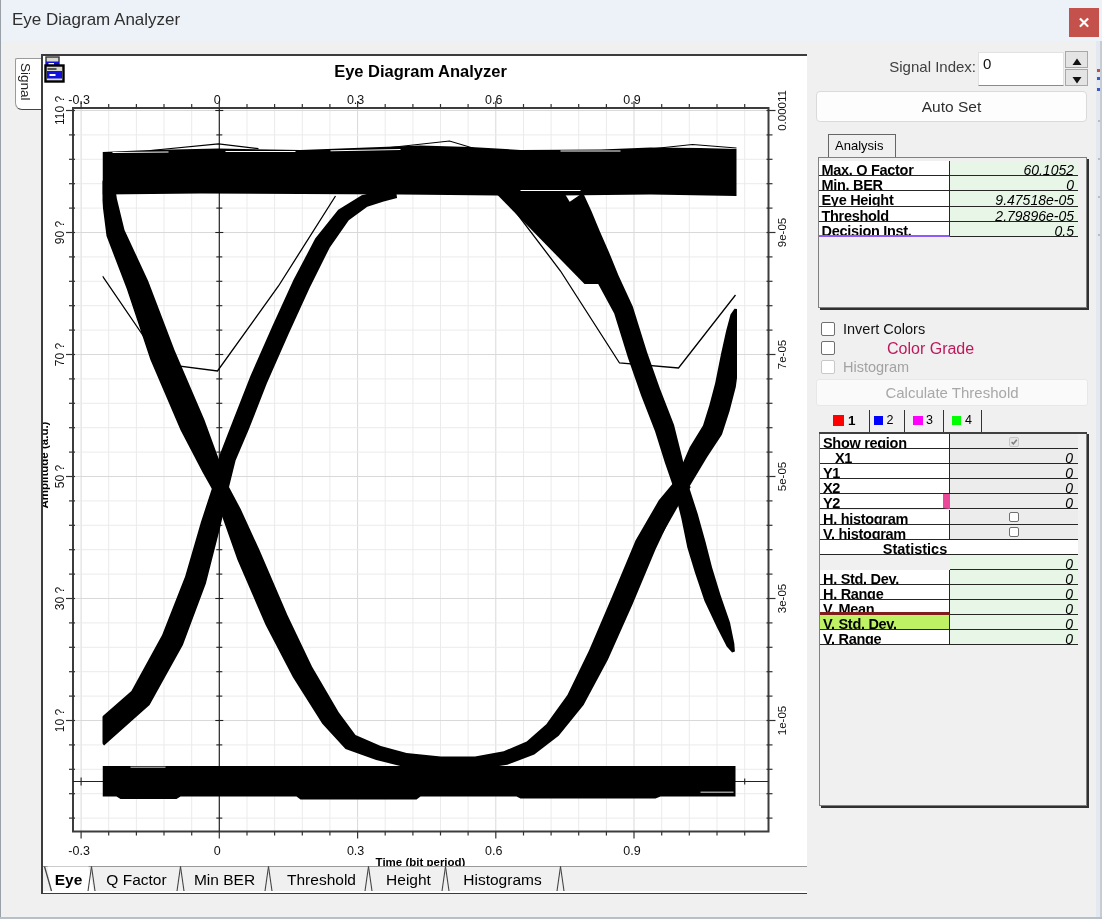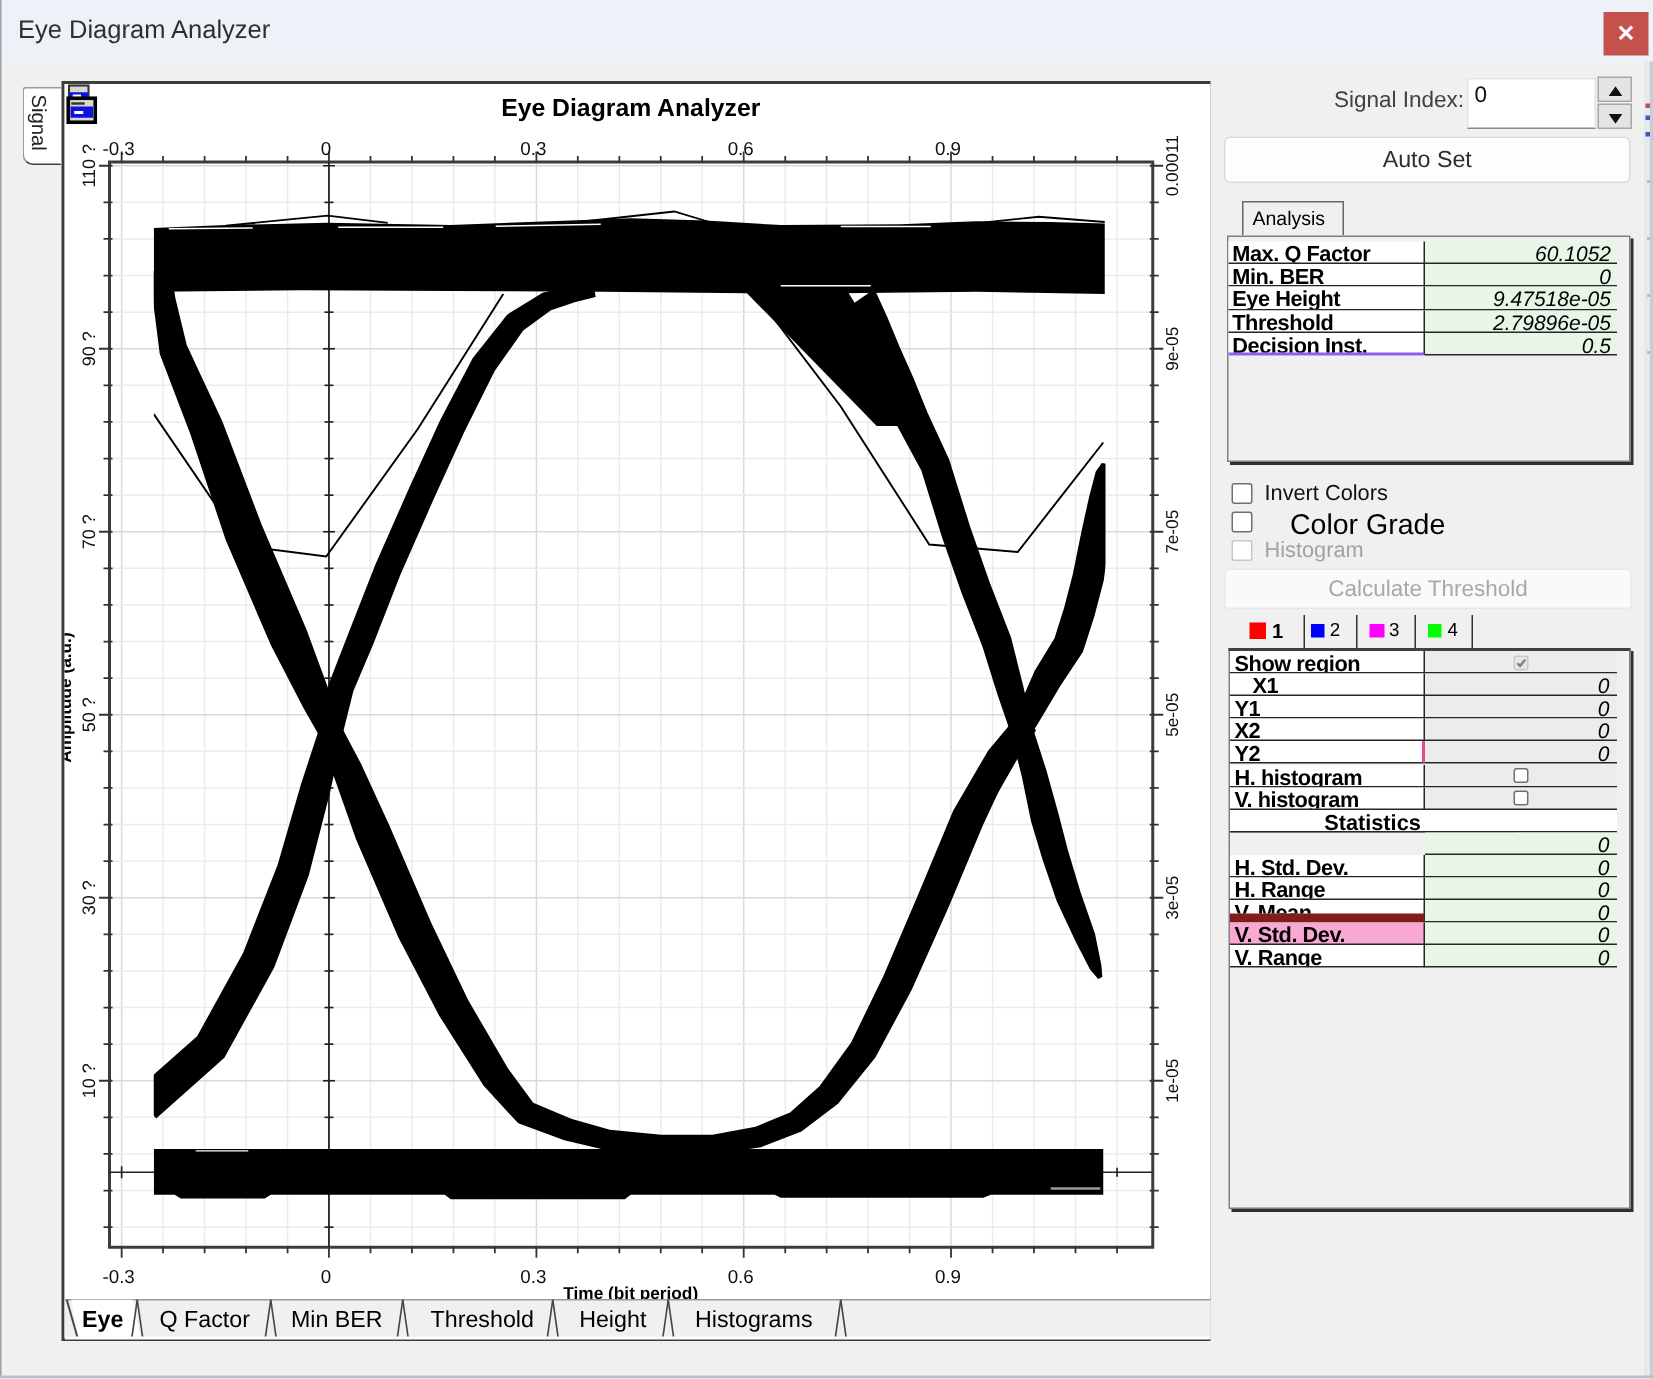--- a/index.html
+++ b/index.html
@@ -357,21 +357,21 @@
 <div style="position:absolute;left:818.5px;top:191.3px;width:131.5px;height:15.4px;background:#fff;border-bottom:1px solid #262626;border-right:1px solid #262626;box-sizing:border-box;overflow:hidden"><span style="font-weight:bold;font-size:14.5px;line-height:14.5px;padding-left:3px;letter-spacing:-0.3px">Eye Height</span></div>
 <div style="position:absolute;left:950px;top:191.3px;width:128px;height:15.4px;background:#e7f6e7;border-bottom:1px solid #262626;box-sizing:border-box;overflow:hidden;text-align:right"><span style="font-style:italic;font-size:14px;line-height:13.5px;padding-right:4px">9.47518e-05</span></div>
 <div style="position:absolute;left:818.5px;top:206.7px;width:131.5px;height:15.4px;background:#fff;border-bottom:1px solid #262626;border-right:1px solid #262626;box-sizing:border-box;overflow:hidden"><span style="font-weight:bold;font-size:14.5px;line-height:14.5px;padding-left:3px;letter-spacing:-0.3px">Threshold</span></div>
 <div style="position:absolute;left:950px;top:206.7px;width:128px;height:15.4px;background:#e7f6e7;border-bottom:1px solid #262626;box-sizing:border-box;overflow:hidden;text-align:right"><span style="font-style:italic;font-size:14px;line-height:13.5px;padding-right:4px">2.79896e-05</span></div>
 <div style="position:absolute;left:818.5px;top:222.1px;width:131.5px;height:15.4px;background:#fff;border-bottom:2px solid #8b5cf6;border-right:1px solid #262626;box-sizing:border-box;overflow:hidden"><span style="font-weight:bold;font-size:14.5px;line-height:14.5px;padding-left:3px;letter-spacing:-0.3px">Decision Inst.</span></div>
 <div style="position:absolute;left:950px;top:222.1px;width:128px;height:15.4px;background:#e7f6e7;border-bottom:1px solid #262626;box-sizing:border-box;overflow:hidden;text-align:right"><span style="font-style:italic;font-size:14px;line-height:13.5px;padding-right:4px">0.5</span></div>
 
 <div style="position:absolute;left:820.5px;top:322px;width:14px;height:14px;background:#fff;border:1px solid #707070;border-radius:2px;box-sizing:border-box"></div>
 <div class="abs" style="left:843px;top:321px;font-size:14.5px;color:#111">Invert Colors</div>
 <div style="position:absolute;left:820.5px;top:340.5px;width:14px;height:14px;background:#fff;border:1px solid #707070;border-radius:2px;box-sizing:border-box"></div>
-<div class="abs" style="left:860px;top:340px;font-size:19px;color:#000000">Color Grade</div>
+<div class="abs" style="left:887px;top:340px;font-size:16px;color:#be185d">Color Grade</div>
 <div style="position:absolute;left:820.5px;top:359.5px;width:14px;height:14px;background:#fff;border:1px solid #c8c8c8;border-radius:2px;box-sizing:border-box"></div>
 <div class="abs" style="left:843px;top:359px;font-size:14.5px;color:#a2a2a2">Histogram</div>
 <div class="abs" style="left:816px;top:378.5px;width:272px;height:27px;background:#fafafa;border:1px solid #e8e8e8;border-radius:3px;box-sizing:border-box;text-align:center;font-size:15px;color:#a8a8a8;line-height:26px">Calculate Threshold</div>
 
 <div style="position:absolute;left:832.5px;top:414.5px;width:11px;height:11px;background:#ff0000"></div>
 <div style="position:absolute;left:848px;top:413px;font-weight:bold;font-size:13.5px">1</div>
 <div style="position:absolute;left:868.8px;top:410px;width:1.3px;height:23px;background:#333"></div>
 <div style="position:absolute;left:873.5px;top:415.9px;width:9.5px;height:9.5px;background:#0000ff"></div>
 <div style="position:absolute;left:886.5px;top:413px;font-weight:normal;font-size:12.5px">2</div>
 <div style="position:absolute;left:904px;top:410px;width:1.3px;height:23px;background:#333"></div>
@@ -390,33 +390,33 @@
     <svg width="8" height="8" viewBox="0 0 10 10" style="display:block">
       <path d="M2,5.2 L4.2,7.4 L8.5,2.2" stroke="#7f7f7f" stroke-width="2" fill="none"></path>
     </svg>
   </div>
 <div style="position:absolute;left:820px;top:449.1px;width:130px;height:15.1px;background:#fff;border-bottom:1px solid #262626;border-right:1px solid #262626;box-sizing:border-box;overflow:hidden"><span style="font-weight:bold;font-size:14.5px;line-height:14px;padding-left:15px;letter-spacing:-0.3px">X1</span></div>
 <div style="position:absolute;left:950px;top:449.1px;width:128px;height:15.1px;background:#ececec;border-bottom:1px solid #262626;box-sizing:border-box;text-align:right;overflow:hidden"><span style="font-style:italic;font-size:14px;line-height:13.5px;padding-right:5px">0</span></div>
 <div style="position:absolute;left:820px;top:464.2px;width:130px;height:15.1px;background:#fff;border-bottom:1px solid #262626;border-right:1px solid #262626;box-sizing:border-box;overflow:hidden"><span style="font-weight:bold;font-size:14.5px;line-height:14px;padding-left:3px;letter-spacing:-0.3px">Y1</span></div>
 <div style="position:absolute;left:950px;top:464.2px;width:128px;height:15.1px;background:#ececec;border-bottom:1px solid #262626;box-sizing:border-box;text-align:right;overflow:hidden"><span style="font-style:italic;font-size:14px;line-height:13.5px;padding-right:5px">0</span></div>
 <div style="position:absolute;left:820px;top:479.3px;width:130px;height:15.1px;background:#fff;border-bottom:1px solid #262626;border-right:1px solid #262626;box-sizing:border-box;overflow:hidden"><span style="font-weight:bold;font-size:14.5px;line-height:14px;padding-left:3px;letter-spacing:-0.3px">X2</span></div>
 <div style="position:absolute;left:950px;top:479.3px;width:128px;height:15.1px;background:#ececec;border-bottom:1px solid #262626;box-sizing:border-box;text-align:right;overflow:hidden"><span style="font-style:italic;font-size:14px;line-height:13.5px;padding-right:5px">0</span></div>
-<div style="position:absolute;left:820px;top:494.4px;width:130px;height:15.1px;background:#fff;border-bottom:1px solid #262626;border-right:2px solid #ec4899;box-sizing:border-box;overflow:hidden"><span style="font-weight:bold;font-size:14.5px;line-height:14px;padding-left:3px;letter-spacing:-0.3px">Y2</span></div>
+<div style="position:absolute;left:820px;top:494.4px;width:130px;height:15.1px;background:#fff;border-bottom:1px solid #262626;border-right:7px solid #ec4899;box-sizing:border-box;overflow:hidden"><span style="font-weight:bold;font-size:14.5px;line-height:14px;padding-left:3px;letter-spacing:-0.3px">Y2</span></div>
 <div style="position:absolute;left:950px;top:494.4px;width:128px;height:15.1px;background:#ececec;border-bottom:1px solid #262626;box-sizing:border-box;text-align:right;overflow:hidden"><span style="font-style:italic;font-size:14px;line-height:13.5px;padding-right:5px">0</span></div>
 <div style="position:absolute;left:820px;top:509.5px;width:130px;height:15.1px;background:#fff;border-bottom:1px solid #262626;border-right:1px solid #262626;box-sizing:border-box;overflow:hidden"><span style="font-weight:bold;font-size:14.5px;line-height:14px;padding-left:3px;letter-spacing:-0.3px">H. histogram</span></div>
 <div style="position:absolute;left:950px;top:509.5px;width:128px;height:15.1px;background:#ececec;border-bottom:1px solid #262626;box-sizing:border-box"></div>
 <div style="position:absolute;left:1009px;top:512.0000000000001px;width:10px;height:10px;background:#fff;border:1px solid #707070;border-radius:2px;box-sizing:border-box"></div>
 <div style="position:absolute;left:820px;top:524.6px;width:130px;height:15.1px;background:#fff;border-bottom:1px solid #262626;border-right:1px solid #262626;box-sizing:border-box;overflow:hidden"><span style="font-weight:bold;font-size:14.5px;line-height:14px;padding-left:3px;letter-spacing:-0.3px">V. histogram</span></div>
 <div style="position:absolute;left:950px;top:524.6px;width:128px;height:15.1px;background:#ececec;border-bottom:1px solid #262626;box-sizing:border-box"></div>
 <div style="position:absolute;left:1009px;top:527.1000000000001px;width:10px;height:10px;background:#fff;border:1px solid #707070;border-radius:2px;box-sizing:border-box"></div>
 <div style="position:absolute;left:820px;top:539.7px;width:258px;height:15.1px;background:#fff;border-bottom:1px solid #262626;box-sizing:border-box"></div>
 <div style="position:absolute;left:820px;top:539.7px;width:190px;height:15.1px;background:#fff;border-bottom:1px solid #262626;box-sizing:border-box;text-align:center;overflow:hidden"><span style="font-weight:bold;font-size:14.5px;line-height:14px">Statistics</span></div>
 <div style="position:absolute;left:820px;top:580px;width:130px;height:15.1px;background:#fff;border-bottom:1px solid #262626;border-right:2px solid #ec4899;box-sizing:border-box;overflow:hidden"><span style="font-weight:bold;font-size:14.5px;line-height:14px;padding-left:3px;letter-spacing:-0.3px">H. Mean</span></div>
 <div style="position:absolute;left:950px;top:554.8px;width:128px;height:15.1px;background:#e7f6e7;border-bottom:1px solid #262626;box-sizing:border-box;text-align:right;overflow:hidden"><span style="font-style:italic;font-size:14px;line-height:13.5px;padding-right:5px">0</span></div>
 <div style="position:absolute;left:820px;top:569.9px;width:130px;height:15.1px;background:#fff;border-bottom:1px solid #262626;border-right:1px solid #262626;box-sizing:border-box;overflow:hidden"><span style="font-weight:bold;font-size:14.5px;line-height:14px;padding-left:3px;letter-spacing:-0.3px">H. Std. Dev.</span></div>
 <div style="position:absolute;left:950px;top:569.9px;width:128px;height:15.1px;background:#e7f6e7;border-bottom:1px solid #262626;box-sizing:border-box;text-align:right;overflow:hidden"><span style="font-style:italic;font-size:14px;line-height:13.5px;padding-right:5px">0</span></div>
 <div style="position:absolute;left:820px;top:585.0px;width:130px;height:15.1px;background:#fff;border-bottom:1px solid #262626;border-right:1px solid #262626;box-sizing:border-box;overflow:hidden"><span style="font-weight:bold;font-size:14.5px;line-height:14px;padding-left:3px;letter-spacing:-0.3px">H. Range</span></div>
 <div style="position:absolute;left:950px;top:585.0px;width:128px;height:15.1px;background:#e7f6e7;border-bottom:1px solid #262626;box-sizing:border-box;text-align:right;overflow:hidden"><span style="font-style:italic;font-size:14px;line-height:13.5px;padding-right:5px">0</span></div>
-<div style="position:absolute;left:820px;top:600.1px;width:130px;height:15.1px;background:#fff;border-bottom:6px solid #7f1d1d;border-right:1px solid #262626;box-sizing:border-box;overflow:hidden"><span style="font-weight:bold;font-size:14.5px;line-height:14px;padding-left:3px;letter-spacing:-0.3px">V. Mean</span></div>
+<div style="position:absolute;left:820px;top:600.1px;width:130px;height:15.1px;background:#fff;border-bottom:3px solid #7f1d1d;border-right:1px solid #262626;box-sizing:border-box;overflow:hidden"><span style="font-weight:bold;font-size:14.5px;line-height:14px;padding-left:3px;letter-spacing:-0.3px">V. Mean</span></div>
 <div style="position:absolute;left:950px;top:600.1px;width:128px;height:15.1px;background:#e7f6e7;border-bottom:1px solid #262626;box-sizing:border-box;text-align:right;overflow:hidden"><span style="font-style:italic;font-size:14px;line-height:13.5px;padding-right:5px">0</span></div>
-<div style="position:absolute;left:820px;top:615.2px;width:130px;height:15.1px;background:#f9a8d4;border-bottom:1px solid #262626;border-right:1px solid #262626;box-sizing:border-box;overflow:hidden"><span style="font-weight:bold;font-size:14.5px;line-height:14px;padding-left:3px;letter-spacing:-0.3px">V. Std. Dev.</span></div>
+<div style="position:absolute;left:820px;top:615.2px;width:130px;height:15.1px;background:#bef264;border-bottom:1px solid #262626;border-right:1px solid #262626;box-sizing:border-box;overflow:hidden"><span style="font-weight:bold;font-size:14.5px;line-height:14px;padding-left:3px;letter-spacing:-0.3px">V. Std. Dev.</span></div>
 <div style="position:absolute;left:950px;top:615.2px;width:128px;height:15.1px;background:#e7f6e7;border-bottom:1px solid #262626;box-sizing:border-box;text-align:right;overflow:hidden"><span style="font-style:italic;font-size:14px;line-height:13.5px;padding-right:5px">0</span></div>
 <div style="position:absolute;left:820px;top:630.3px;width:130px;height:15.1px;background:#fff;border-bottom:1px solid #262626;border-right:1px solid #262626;box-sizing:border-box;overflow:hidden"><span style="font-weight:bold;font-size:14.5px;line-height:14px;padding-left:3px;letter-spacing:-0.3px">V. Range</span></div>
 <div style="position:absolute;left:950px;top:630.3px;width:128px;height:15.1px;background:#e7f6e7;border-bottom:1px solid #262626;box-sizing:border-box;text-align:right;overflow:hidden"><span style="font-style:italic;font-size:14px;line-height:13.5px;padding-right:5px">0</span></div>
 </body></html>

